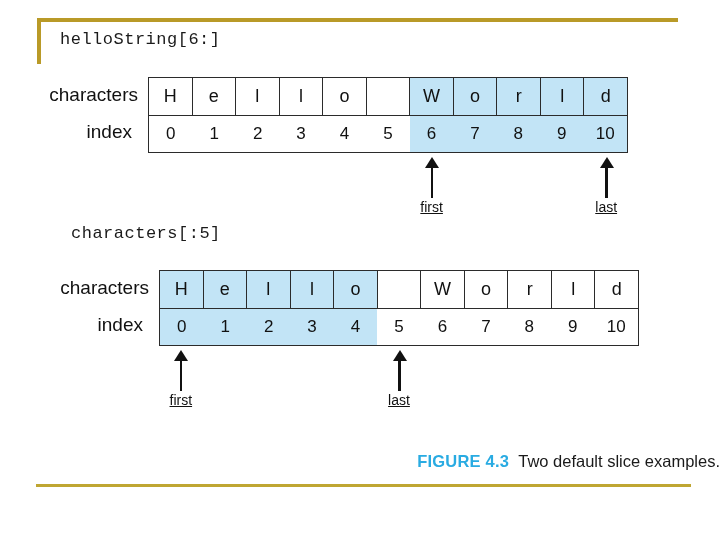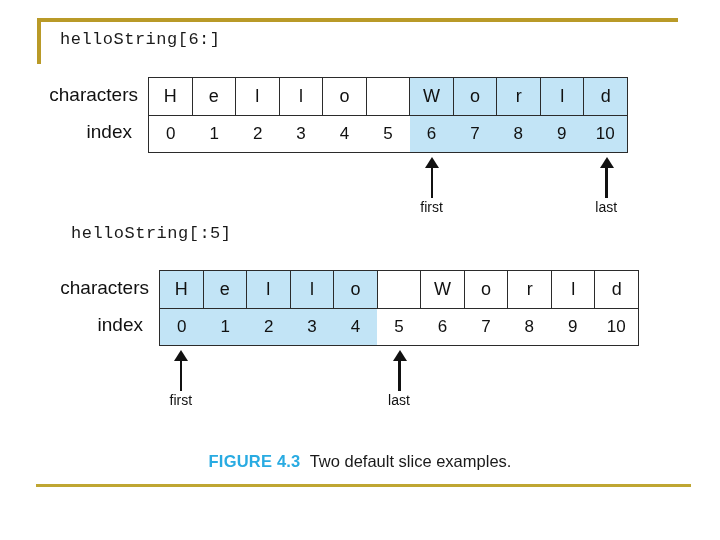--- a/index.html
+++ b/index.html
@@ -133,29 +133,30 @@
     border-bottom: 11px solid #111;
   }
   .arrow .cap {
     position: absolute;
     top: 42px;
     left: -18px;
     width: 58px;
     text-align: center;
     font-size: 14px;
     color: #111;
+    text-decoration: underline;
   }
 
   
   .figure-caption {
     position: absolute;
     left: 0;
     top: 452px;
     width: 720px;
-    text-align: center;
+    text-align: right;
     font-size: 16.5px;
     color: #1a1a1a;
     white-space: nowrap;
   }
   .figure-caption .fig-num {
     color: #29abe2;
     font-weight: bold;
     letter-spacing: 0.2px;
   }
 </style>
@@ -205,21 +206,21 @@
       <div class="shaft"></div>
       <div class="cap">first</div>
     </div>
     <div class="arrow" style="left: 595.182px; top: 87px;">
       <div class="head"></div>
       <div class="shaft"></div>
       <div class="cap">last</div>
     </div>
   </div>
 
-<div class="code-label" id="code-2">helloString[:5]</div>
+<div class="code-label" id="code-2">characters[:5]</div>
 
 <div class="diagram" id="diagram-2">
   <div class="row-label characters">characters</div>
   <div class="row-label index">index</div>
 
   <div class="table">
     <div class="row chars">
         <div class="cell hl">H</div>
         <div class="cell hl">e</div>
         <div class="cell hl">l</div>

